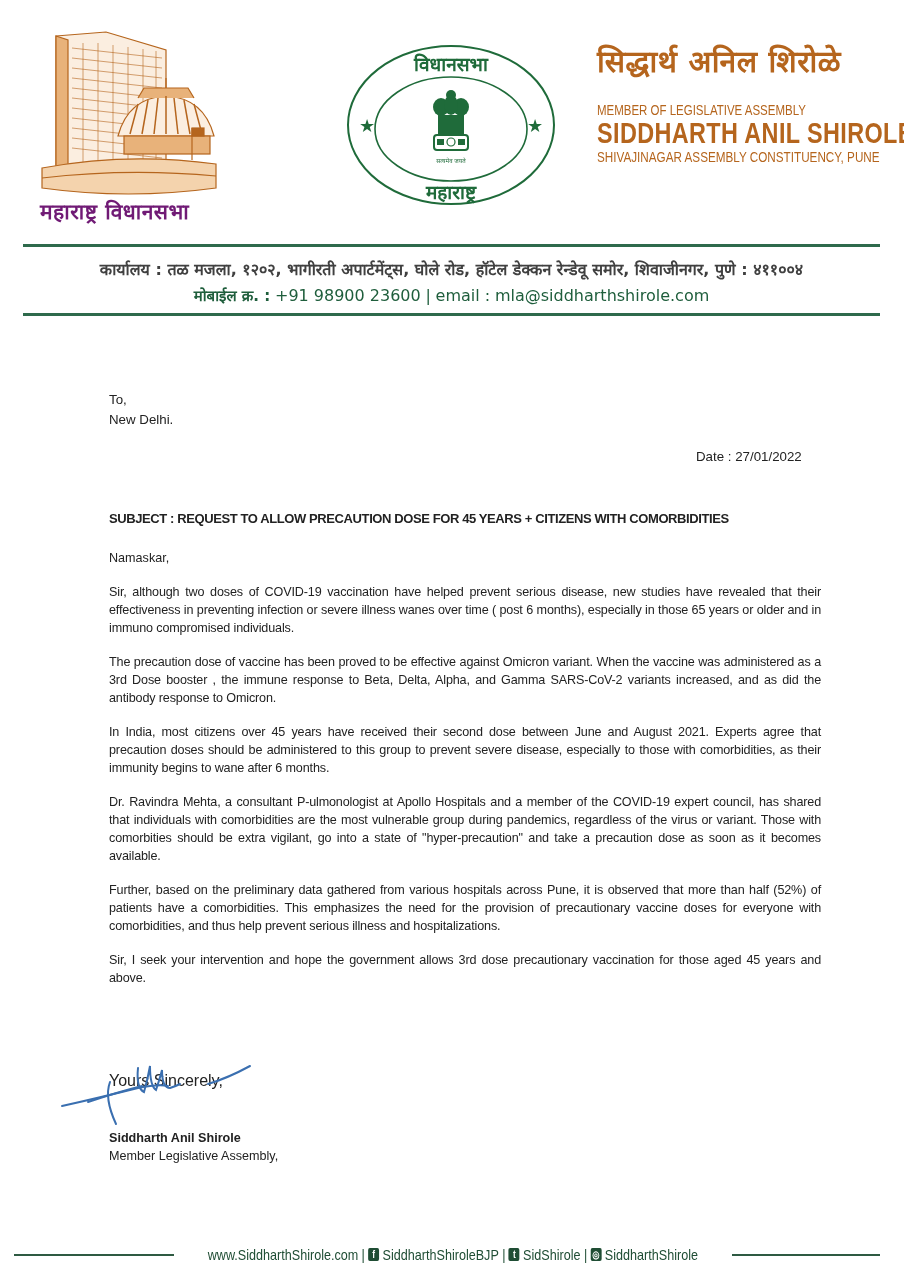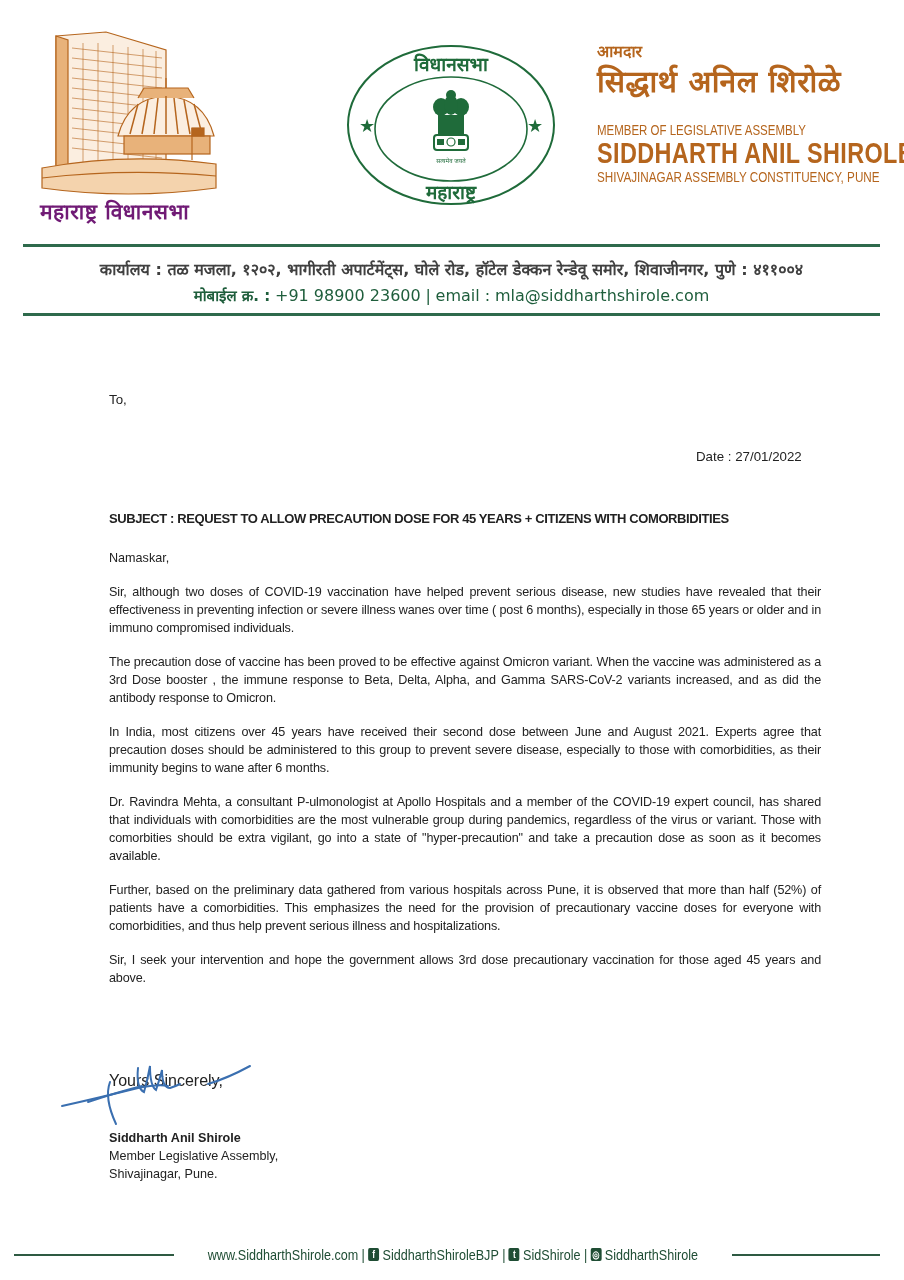--- a/index.html
+++ b/index.html
@@ -133,40 +133,40 @@
       <rect x="89" y="92" width="34" height="15" rx="3" fill="none" stroke="#1f6b3a" stroke-width="2"></rect>
       <circle cx="106" cy="99" r="4" fill="none" stroke="#1f6b3a" stroke-width="1.2"></circle>
       <rect x="92" y="96" width="7" height="6"></rect>
       <rect x="113" y="96" width="7" height="6"></rect>
     </g>
     <text x="106" y="120" text-anchor="middle" font-family="DejaVu Sans, sans-serif" font-size="6" fill="#1f6b3a">सत्यमेव जयते</text>
   </svg>
 </div>
 
 <div class="abs hdr-right">
-  <div class="mr-aamdar">आमदार</div>
   <div class="mr-name">सिद्धार्थ अनिल शिरोळे</div>
   <div class="en-mla">MEMBER OF LEGISLATIVE ASSEMBLY</div>
   <div class="en-name">SIDDHARTH ANIL SHIROLE</div>
   <div class="en-const">SHIVAJINAGAR ASSEMBLY CONSTITUENCY, PUNE</div>
 </div>
 
 <div class="abs rule rule-top"></div>
 <div class="abs addr1">कार्यालय : तळ मजला, १२०२, भागीरती अपार्टमेंट्स, घोले रोड, हॉटेल डेक्कन रेन्डेवू समोर, शिवाजीनगर, पुणे : ४११००४</div>
 <div class="abs addr2">
   <span class="mr">मोबाईल क्र. :</span>
   <span class="en">+91 98900 23600</span>
   <span class="en">|</span>
   <span class="en">email :</span>
   <span class="en">mla@siddharthshirole.com</span>
 </div>
 <div class="abs rule rule-bot"></div>
 
 <div class="abs letter addr-block">
   <div>To,</div>
+  <div>New Delhi.</div>
 </div>
 <div class="abs date">Date : 27/01/2022</div>
 
 <div class="abs letter subject">SUBJECT : REQUEST TO ALLOW PRECAUTION DOSE FOR 45 YEARS + CITIZENS WITH COMORBIDITIES</div>
 <div class="abs letter greet">Namaskar,</div>
 
 <div class="abs letter para p1">Sir, although two doses of COVID-19 vaccination have helped prevent serious disease, new studies have revealed that their effectiveness in preventing infection or severe illness wanes over time ( post 6 months), especially in those 65 years or older and in immuno compromised individuals.</div>
 <div class="abs letter para p2">The precaution dose of vaccine has been proved to be effective against Omicron variant. When the vaccine was administered as a 3rd Dose booster , the immune response to Beta, Delta, Alpha, and Gamma SARS-CoV-2 variants increased, and as did the antibody response to Omicron.</div>
 <div class="abs letter para p3">In India, most citizens over 45 years have received their second dose between June and August 2021. Experts agree that precaution doses should be administered to this group to prevent severe disease, especially to those with comorbidities, as their immunity begins to wane after 6 months.</div>
 <div class="abs letter para p4">Dr. Ravindra Mehta, a consultant P-ulmonologist at Apollo Hospitals and a member of the COVID-19 expert council, has shared that individuals with comorbidities are the most vulnerable group during pandemics, regardless of the virus or variant. Those with comorbities should be extra vigilant, go into a state of "hyper-precaution" and take a precaution dose as soon as it becomes available.</div>
@@ -183,21 +183,20 @@
       <path d="M52,24 Q46,40 58,66"></path>
       <path d="M80,10 Q78,30 86,34 Q90,20 92,8 Q92,28 98,32 Q102,20 104,12 Q104,30 112,30 Q118,28 122,26"></path>
       <path d="M150,26 Q170,20 192,8"></path>
     </g>
   </svg>
 </div>
 
 <div class="abs letter signer">
   <div class="bold">Siddharth Anil Shirole</div>
   <div>Member Legislative Assembly,</div>
-  <div>Shivajinagar, Pune.</div>
 </div>
 
 <div class="abs foot-line foot-l"></div>
 <div class="abs footer">
   <span class="seg">
     <span>www.SiddharthShirole.com</span>
     <span class="sep">|</span>
     <span class="icon">f</span>
     <span>SiddharthShiroleBJP</span>
     <span class="sep">|</span>

